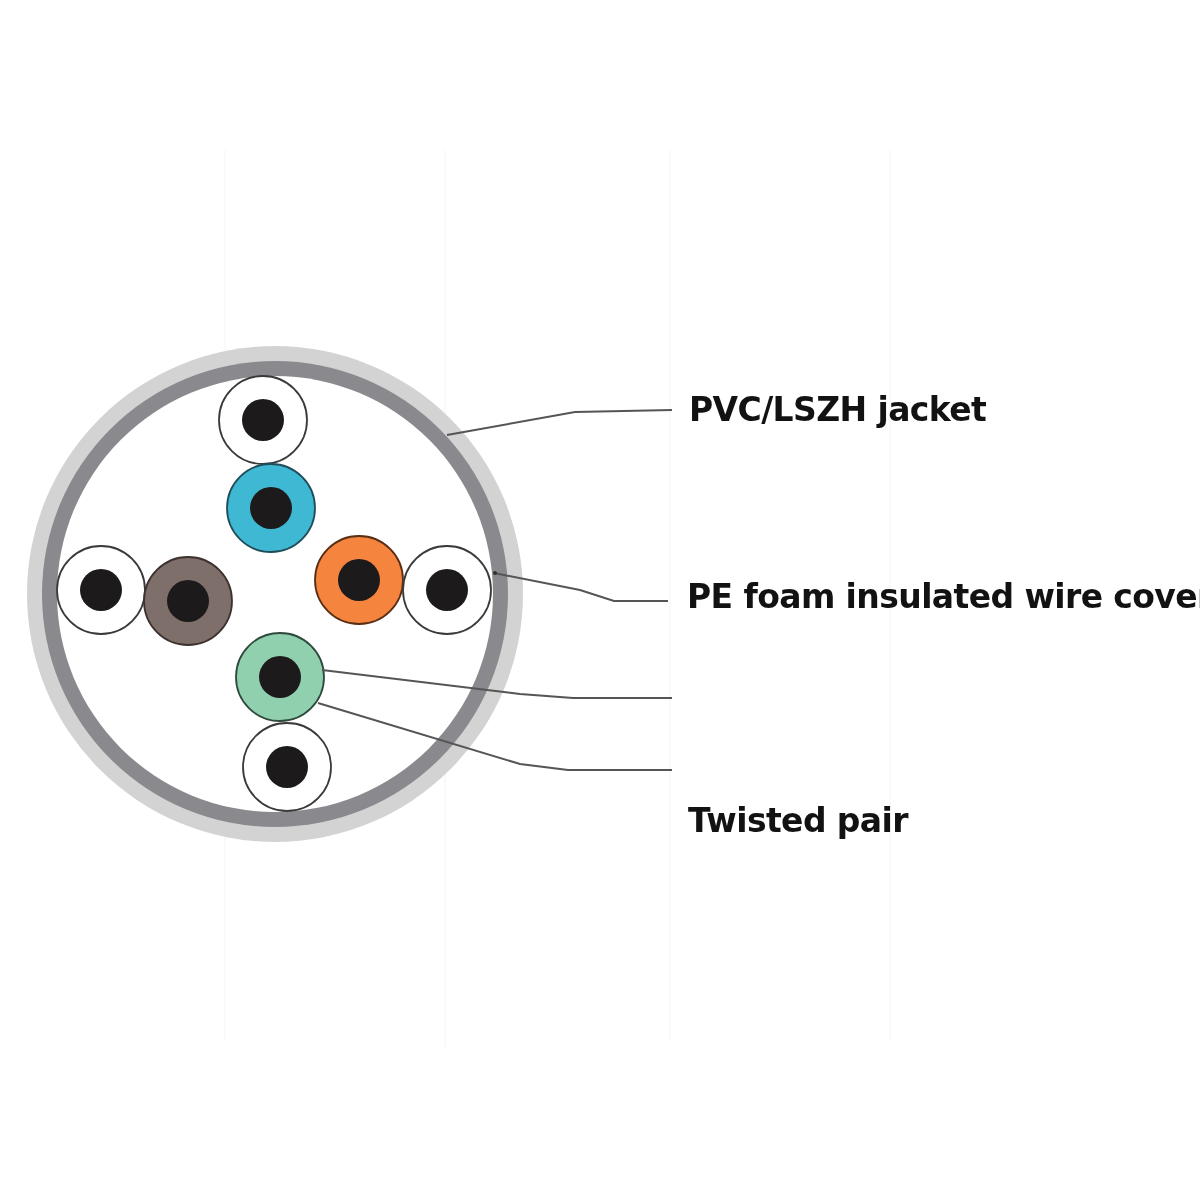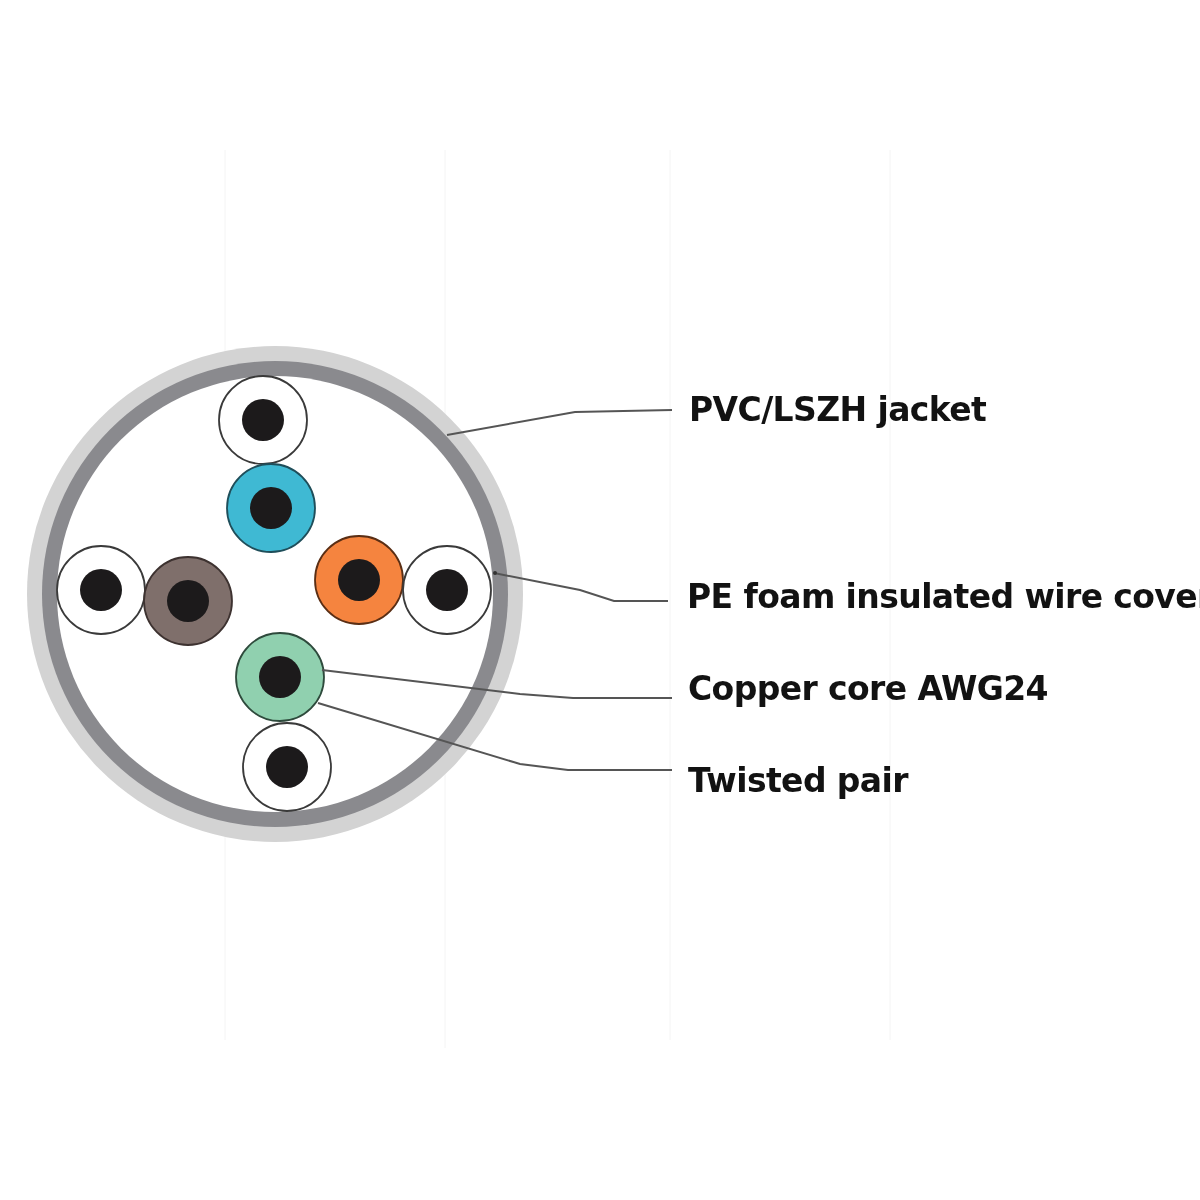--- a/index.html
+++ b/index.html
@@ -29,21 +29,21 @@
       font-weight: bold;
       font-size: 33px;
       letter-spacing: -0.6px;
       color: #121212;
       white-space: nowrap;
       line-height: 1;
     }
     #label-jacket  { left: 689px; top: 393px; }
     #label-foam    { left: 687px; top: 580px; }
     #label-copper  { left: 688px; top: 672px; }
-    #label-twisted { left: 688px; top: 764px; text-align: right; }
+    #label-twisted { left: 688px; top: 804px; text-align: right; }
   </style>
 </head>
 <body>
 
 <div class="stage">
 
   <svg class="diagram" viewBox="0 0 1200 1200" xmlns="http://www.w3.org/2000/svg">
 
     <g stroke="#f4f4f4" stroke-width="1" fill="none">
       <line x1="225" y1="150" x2="225" y2="1040"></line>
@@ -101,16 +101,15 @@
       <polyline points="447,435 575,412 672,410"></polyline>
       <polyline points="494,573 580,590 614,601 668,601"></polyline>
       <polyline points="322,670 520,694 573,698 672,698"></polyline>
       <polyline points="318,703 520,764 568,770 672,770"></polyline>
       <circle cx="495" cy="573" r="2" fill="#333333" stroke="none"></circle>
     </g>
   </svg>
 
   <div class="label" id="label-jacket">PVC/LSZH jacket</div>
   <div class="label" id="label-foam">PE foam insulated wire cover</div>
-  <div class="label" id="label-copper">Copper core AWG24</div>
   <div class="label" id="label-twisted">Twisted pair</div>
 
 </div>
 
 </body></html>

